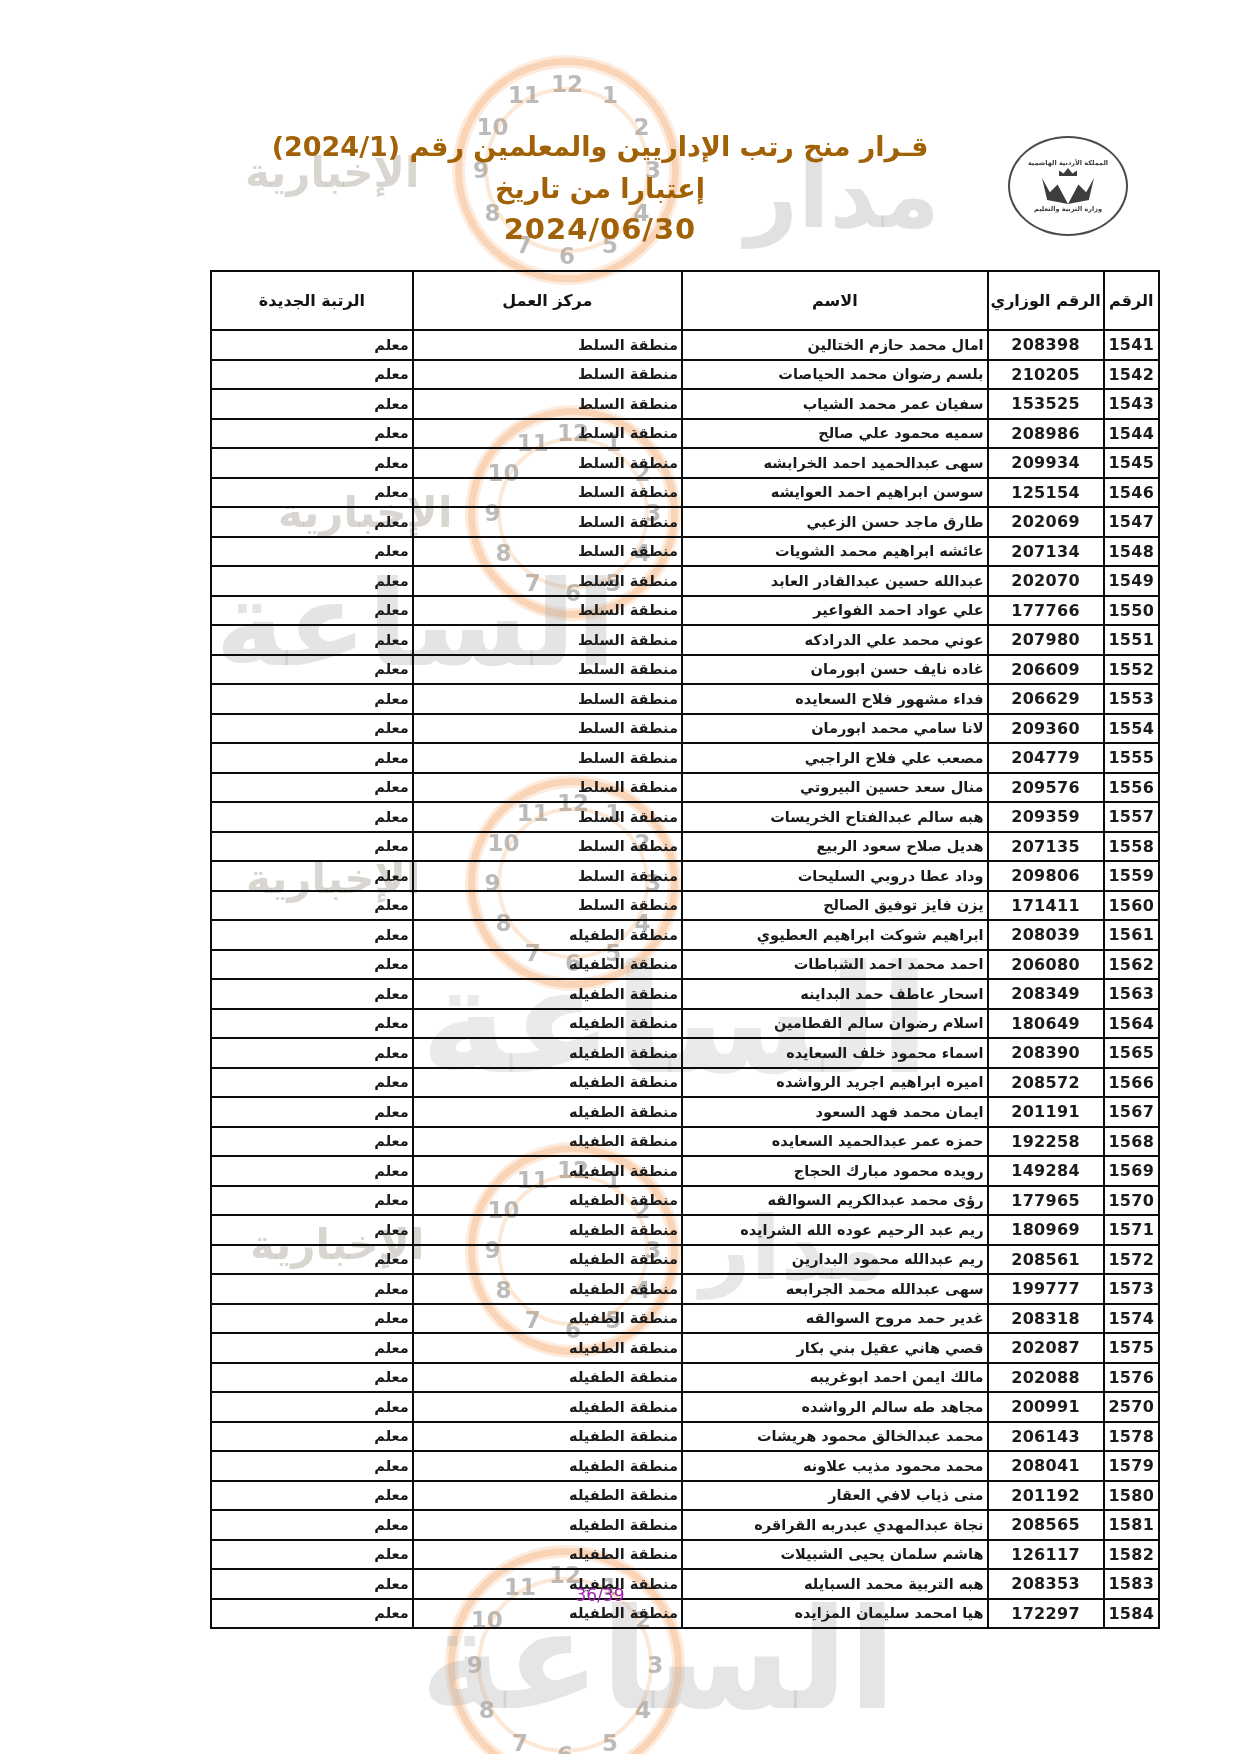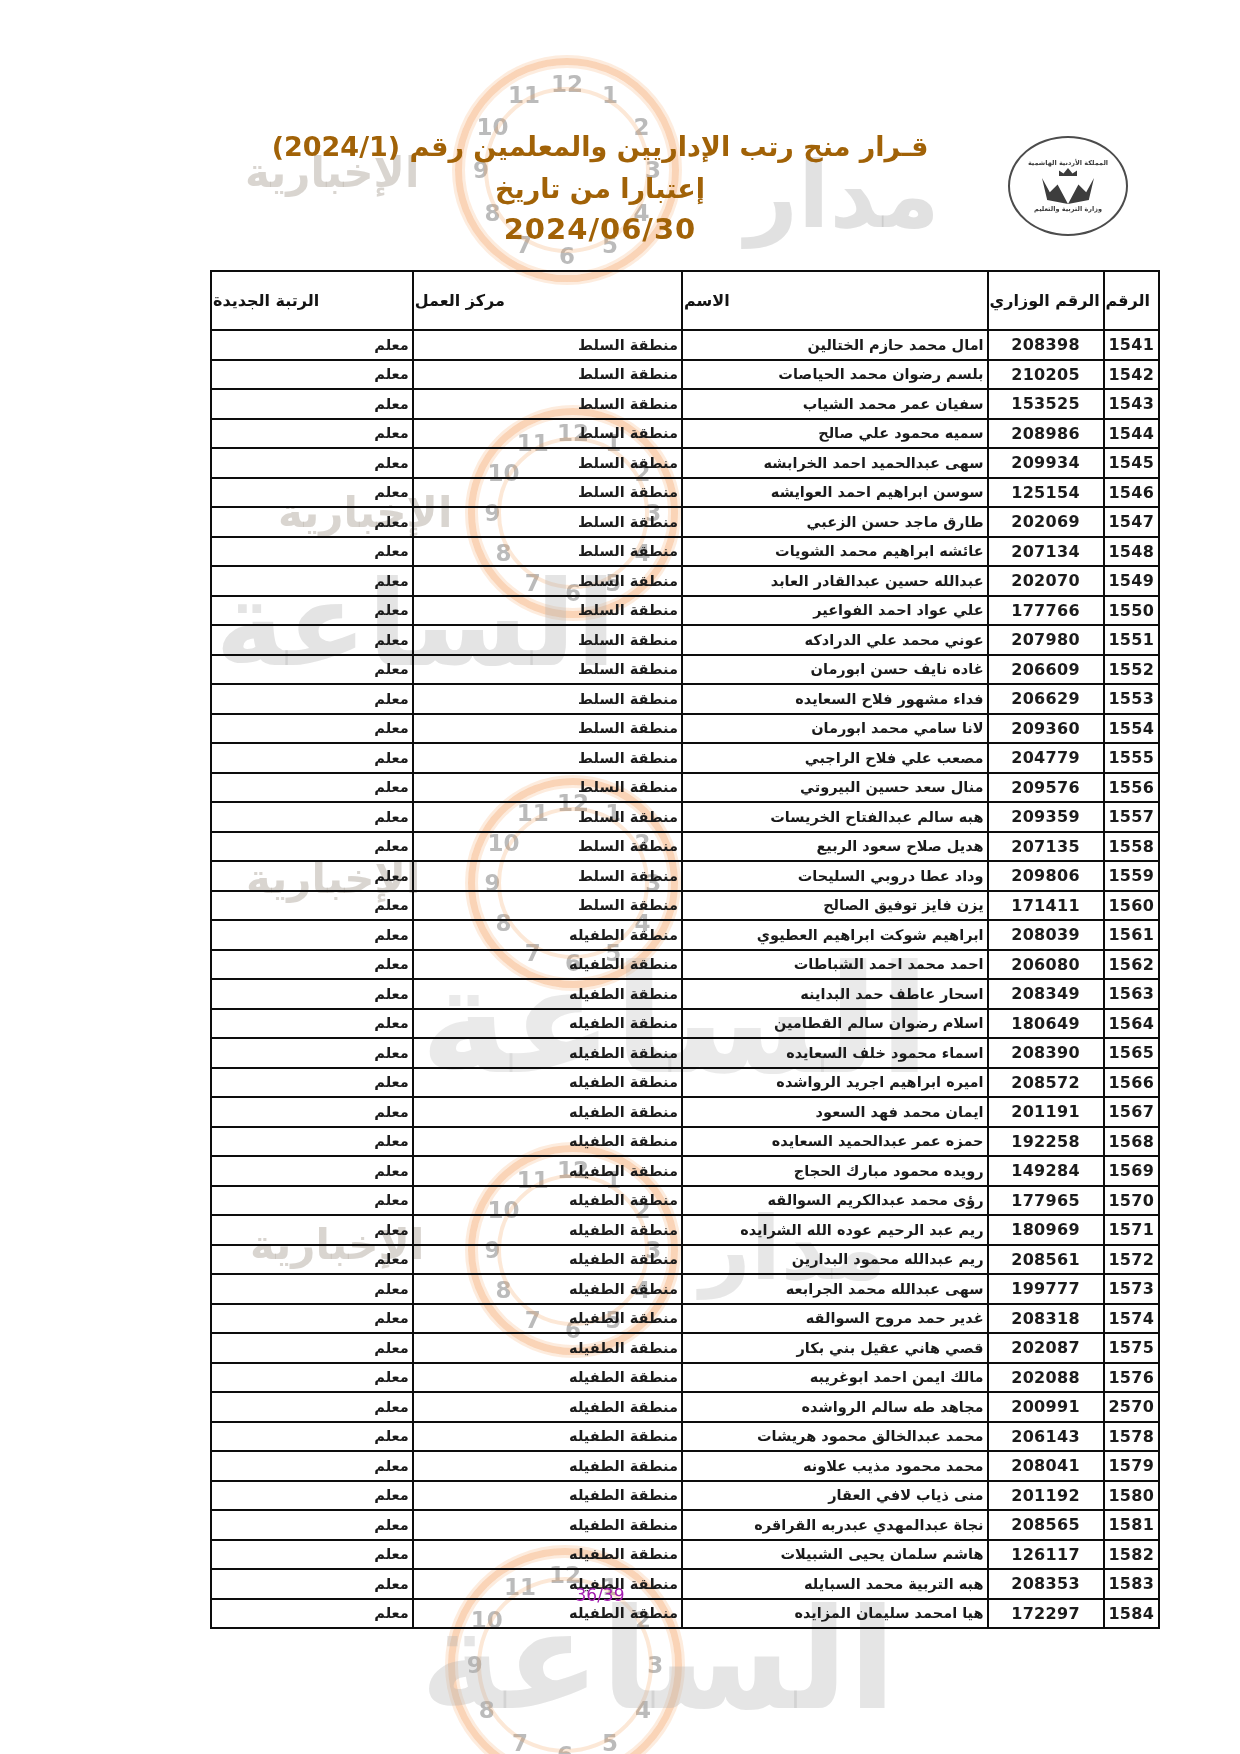--- a/index.html
+++ b/index.html
@@ -59,21 +59,21 @@
   
   .doc-table{
     position:absolute;left:210px;top:270px;width:950px;z-index:2;
     border-collapse:collapse;direction:rtl;background:transparent;
     table-layout:fixed;
   }
   .doc-table th,.doc-table td{
     border:2px solid #0d0d0d;overflow:hidden;white-space:nowrap;
   }
   .doc-table th{
-    height:55px;font-size:16px;font-weight:bold;text-align:left;
+    height:55px;font-size:16px;font-weight:bold;text-align:center;
     vertical-align:middle;color:#141414;
   }
   .doc-table td{
     height:27.5px;padding:0 3px;font-weight:bold;font-size:14.5px;
     vertical-align:middle;color:#1b1b1b;
   }
   .col-serial{width:55px;}
   .col-ministry{width:115px;}
   .col-name{width:303px;}
   .col-center{width:267px;}

